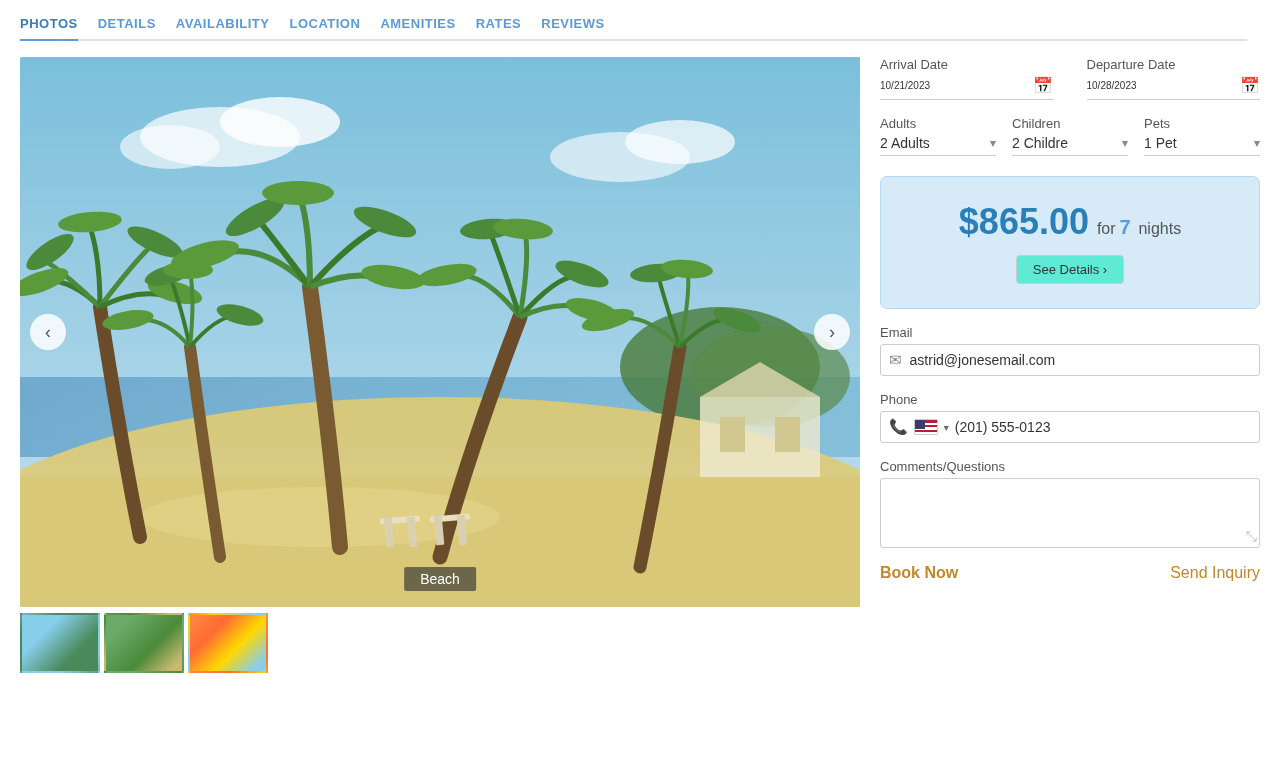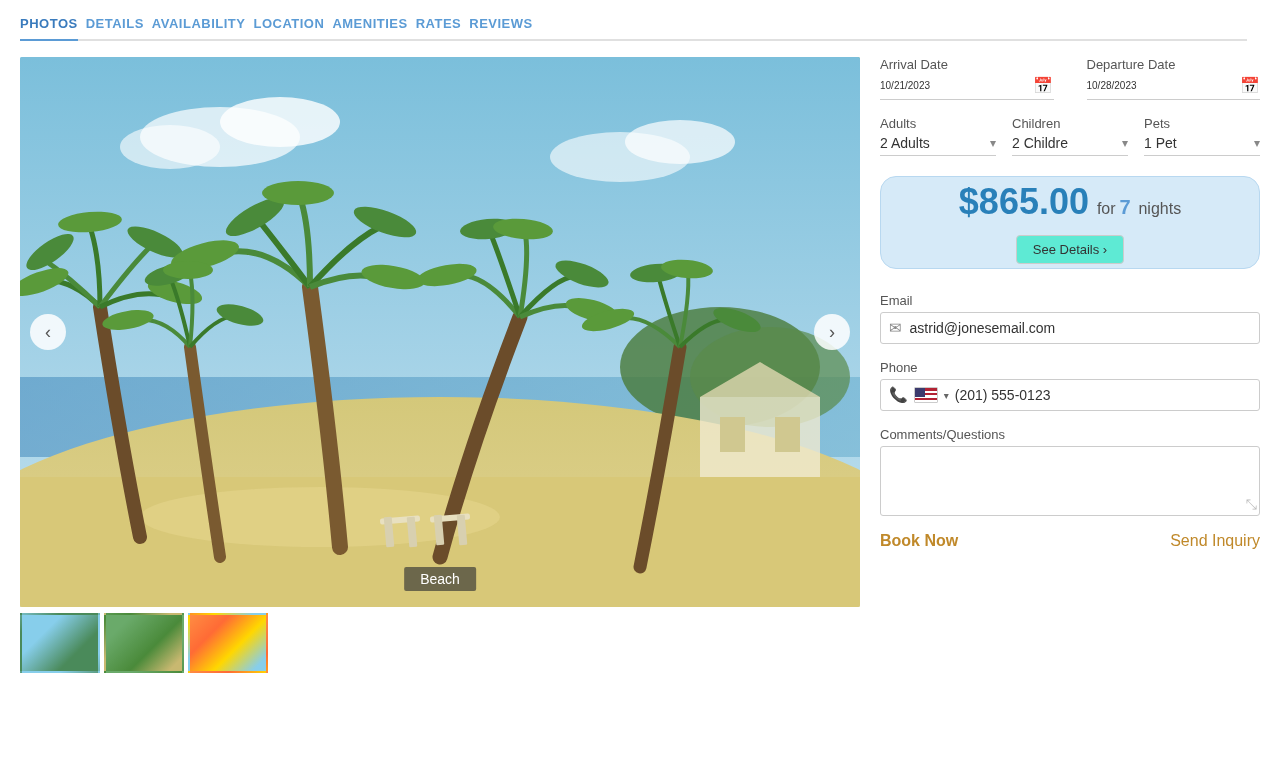--- a/index.html
+++ b/index.html
@@ -9,21 +9,21 @@
 
     .page-title {
       font-size: 32px;
       font-weight: 400;
       color: #222;
       margin-bottom: 16px;
     }
 
     .nav-tabs {
       display: flex;
-      gap: 8px;
+      gap: 20px;
       border-bottom: 2px solid #e0e0e0;
       margin-bottom: 16px;
     }
 
     .nav-tab {
       font-size: 13px;
       font-weight: 600;
       color: #5b9bd5;
       padding-bottom: 8px;
       cursor: pointer;
@@ -176,24 +176,24 @@
     }
 
     .chevron-icon {
       color: #888;
       font-size: 12px;
     }
 
     .price-box {
       background: #d6eaf8;
       border: 1px solid #b8d8f0;
-      border-radius: 16px;
-      padding: 4px;
+      border-radius: 7px;
+      padding: 24px;
       text-align: center;
-      margin-bottom: 24px;
+      margin-bottom: 16px;
     }
 
     .price-main {
       font-size: 36px;
       font-weight: 700;
       color: #2980b9;
     }
 
     .price-for {
       font-size: 16px;

